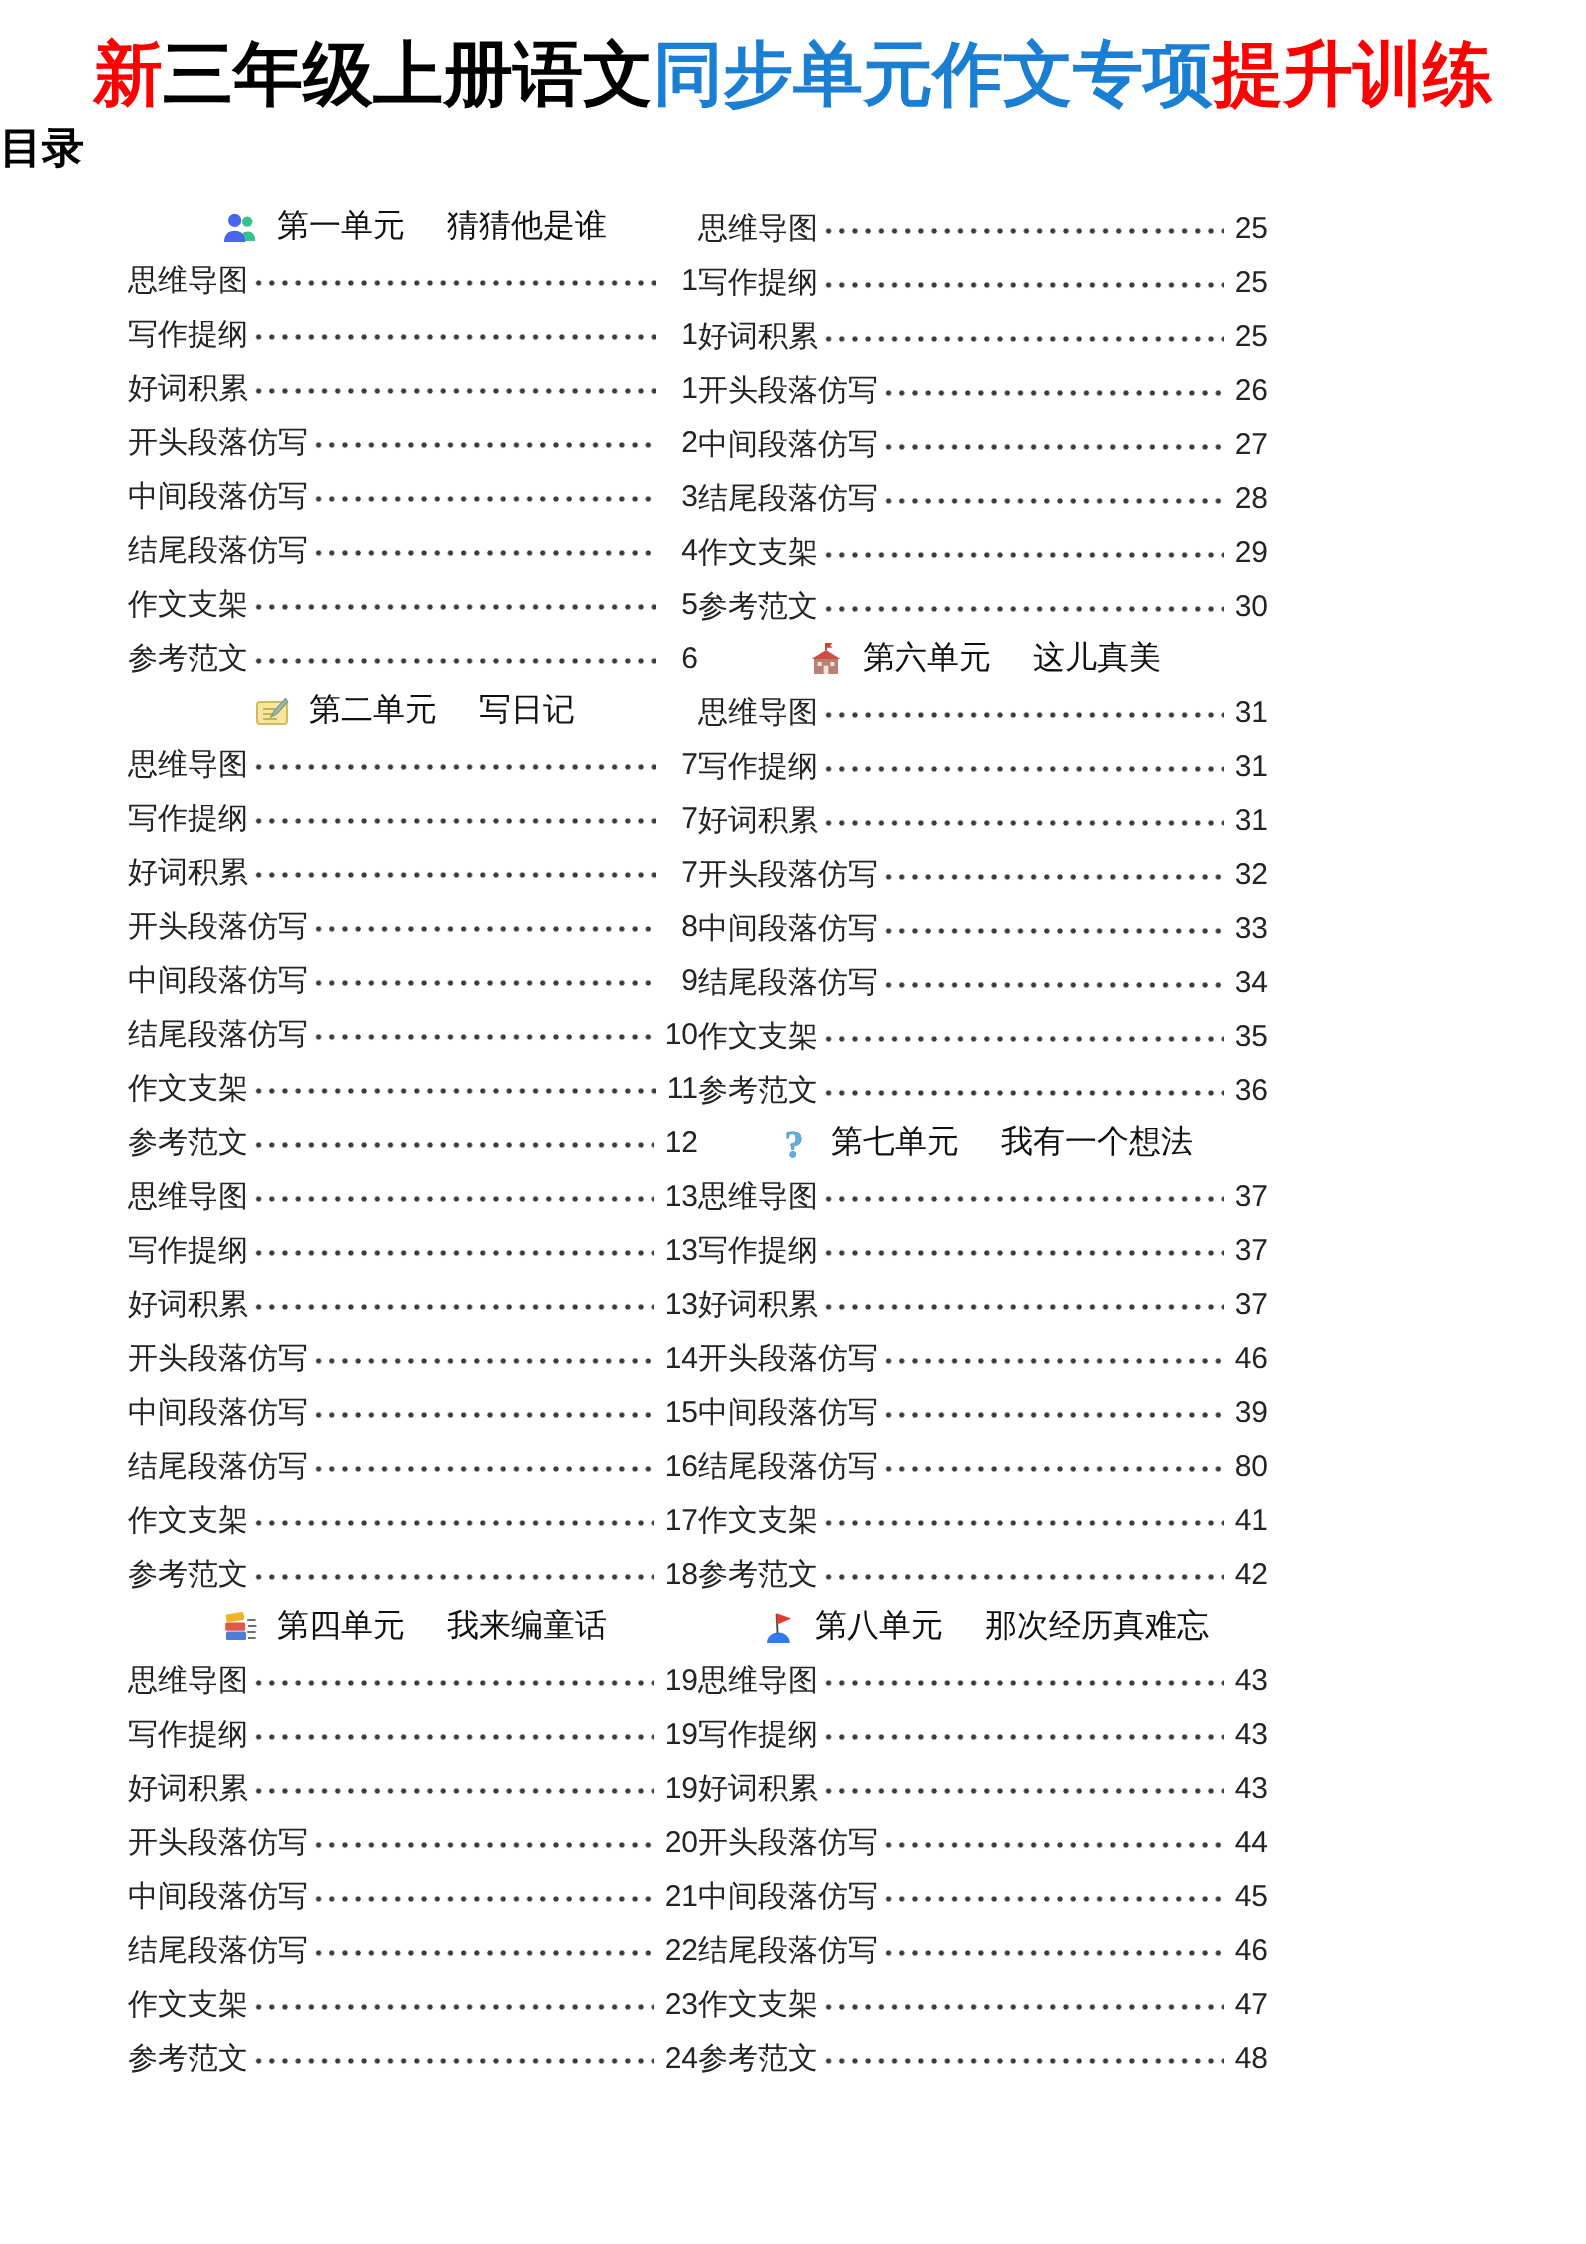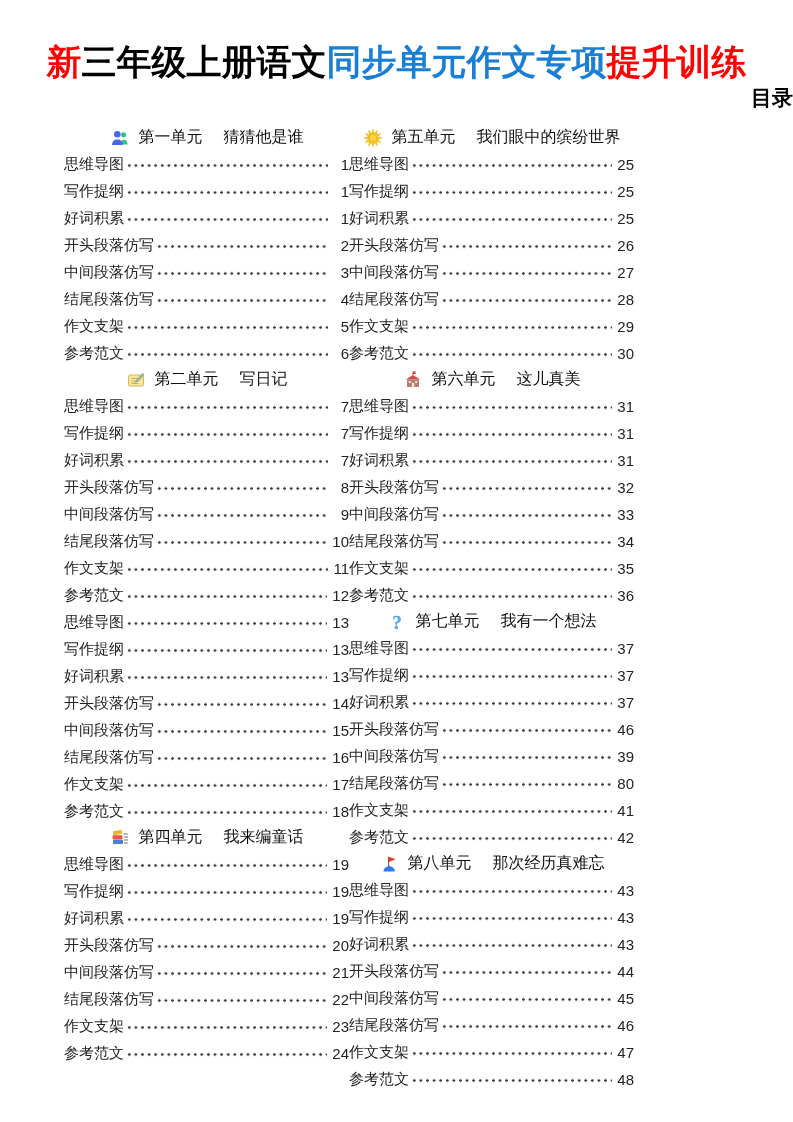--- a/index.html
+++ b/index.html
@@ -5,29 +5,29 @@
   * { box-sizing: border-box; }
   html,body { margin:0; padding:0; }
   body {
     width:793px; height:1122px;
     background:#ffffff;
     font-family:"Liberation Sans", sans-serif;
     overflow:hidden;
   }
   .page-title {
     text-align:center;
-    margin-top:44px;
+    margin-top:20px;
     font-size:35px;
     font-weight:700;
     line-height:1.05;
     letter-spacing:0px;
     white-space:nowrap;
   }
   .toc-heading {
-    text-align:right;
+    text-align:left;
     font-family:"Liberation Serif", serif;
     font-size:21px;
     font-weight:700;
     color:#000;
     margin-top:3px;
   }
   .content {
     display:flex;
     margin:13px 0 0 64px;
   }
@@ -273,34 +273,20 @@
         </div>
         <div class="toc-row">
           <span class="item-label">参考范文</span>
           <span class="dot-leader"></span>
           <span class="page-number">24</span>
         </div>
       </div>
     </div>
     <div class="col">
       <div class="unit-section">
-        <div class="unit-header">
-          <span class="unit-icon">
-            <svg width="20" height="20" viewBox="0 0 20 20">
-              <g fill="#f7c51e" stroke="#e0a90c" stroke-width="0.4">
-                <path d="M10 1 12 8 19 10 12 12 10 19 8 12 1 10 8 8Z"></path>
-                <path d="M10 1 12 8 19 10 12 12 10 19 8 12 1 10 8 8Z" transform="rotate(30 10 10)"></path>
-                <path d="M10 1 12 8 19 10 12 12 10 19 8 12 1 10 8 8Z" transform="rotate(60 10 10)"></path>
-              </g>
-              <circle cx="10" cy="10" r="3.2" fill="#fbd34a"></circle>
-            </svg>
-          </span>
-          <span>第五单元</span>
-          <span class="unit-name">我们眼中的缤纷世界</span>
-        </div>
         <div class="toc-row">
           <span class="item-label">思维导图</span>
           <span class="dot-leader"></span>
           <span class="page-number">25</span>
         </div>
         <div class="toc-row">
           <span class="item-label">写作提纲</span>
           <span class="dot-leader"></span>
           <span class="page-number">25</span>
         </div>

